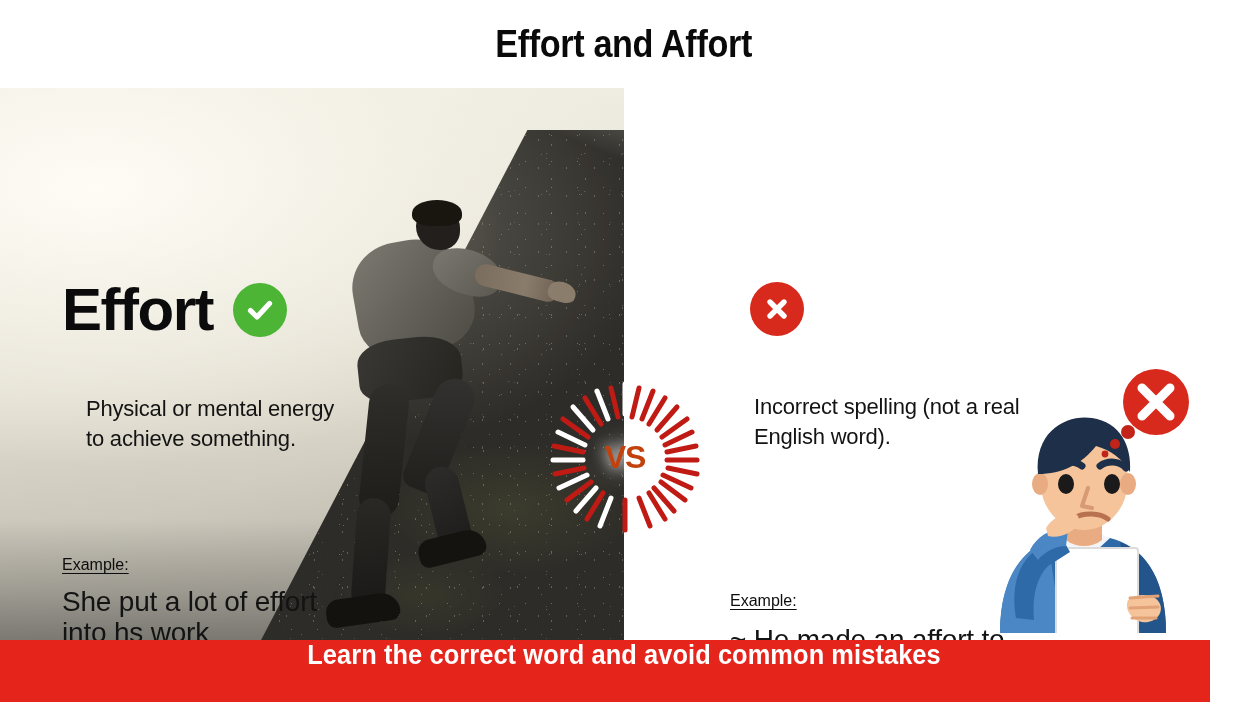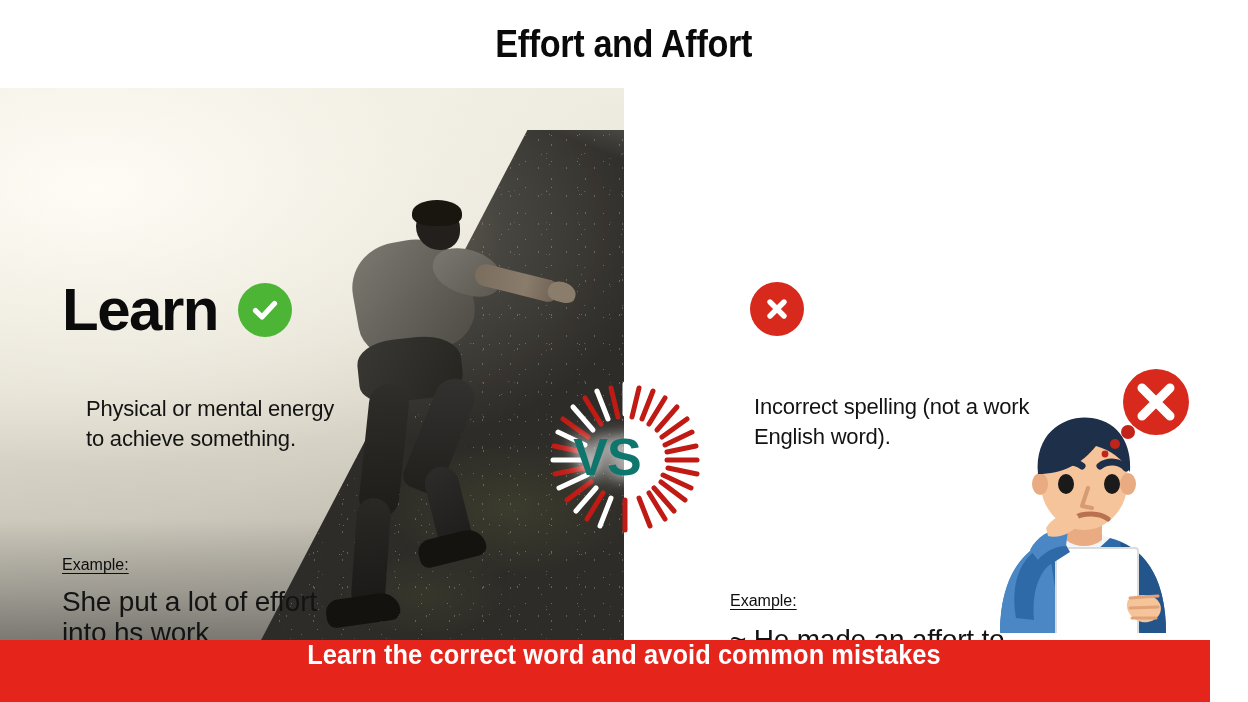--- a/index.html
+++ b/index.html
@@ -239,28 +239,28 @@
 
   
   #vs-burst{
     position:absolute;
     left:542px; top:286px;
     width:166px; height:166px;
   }
   #vs-burst svg{ display:block; }
   #vs-label{
     position:absolute;
-    left:524px; top:286px;
+    left:542px; top:286px;
     width:166px; height:166px;
     display:flex; align-items:center; justify-content:center;
     font-family:"Liberation Sans","DejaVu Sans",sans-serif;
     font-weight:bold;
-    font-size:52px;
+    font-size:32px;
     letter-spacing:-1px;
-    color:#0f766e;
+    color:#c2410c;
     text-shadow:0 0 14px rgba(255,255,255,.95), 0 0 26px rgba(255,255,255,.85);
   }
 
   
   #man{ position:absolute; left:970px; top:300px; width:220px; height:245px; }
   #man svg{ display:block; }
   #bubble{ position:absolute; left:1098px; top:276px; width:100px; height:96px; }
   #bubble svg{ display:block; }
 
   
@@ -312,41 +312,41 @@
         <div class="cl" id="cl-arm"></div>
         <div class="cl" id="cl-hand"></div>
         <div class="cl" id="cl-head"></div>
         <div class="cl" id="cl-hair"></div>
       </div>
     </div>
 
     <div id="panel-right"></div>
 
     <div class="word-row" id="left-word-row">
-      <div class="word">Learn</div>
+      <div class="word">Effort</div>
       <div class="badge ok">
         <svg width="34" height="34" viewBox="0 0 34 34" aria-hidden="true">
           <path d="M7.5 17.6 L14 24 L26.5 10.5" fill="none" stroke="#ffffff" stroke-width="5.2" stroke-linecap="round" stroke-linejoin="round"></path>
         </svg>
       </div>
     </div>
     <div class="definition" id="left-def">Physical or mental energy
 to achieve something.</div>
     <div class="example-label" id="left-ex-label">Example:</div>
     <div class="example-text" id="left-ex-text">She put a lot of effort
  into hs work</div>
 
     <div class="word-row" id="right-word-row">
       <div class="badge bad">
         <svg width="32" height="32" viewBox="0 0 32 32" aria-hidden="true">
           <path d="M9 9 L23 23 M23 9 L9 23" fill="none" stroke="#ffffff" stroke-width="5.4" stroke-linecap="round"></path>
         </svg>
       </div>
     </div>
-    <div class="definition" id="right-def">Incorrect spelling (not a work
+    <div class="definition" id="right-def">Incorrect spelling (not a real
 English word).</div>
     <div class="example-label" id="right-ex-label">Example:</div>
     <div class="example-text" id="right-ex-text">~ He made an affort to win</div>
 
     <div id="man">
       <svg width="220" height="245" viewBox="0 0 220 245" aria-hidden="true">
 
         <path d="M30 245 C30 185 58 156 86 150 L140 150 C172 158 196 186 196 245 Z" fill="#2f6aa8"></path>
         <path d="M30 245 C30 190 52 162 78 154 L92 245 Z" fill="#4a87c4"></path>
         <path d="M150 154 C176 164 196 192 196 245 L170 245 Z" fill="#24558a"></path>

